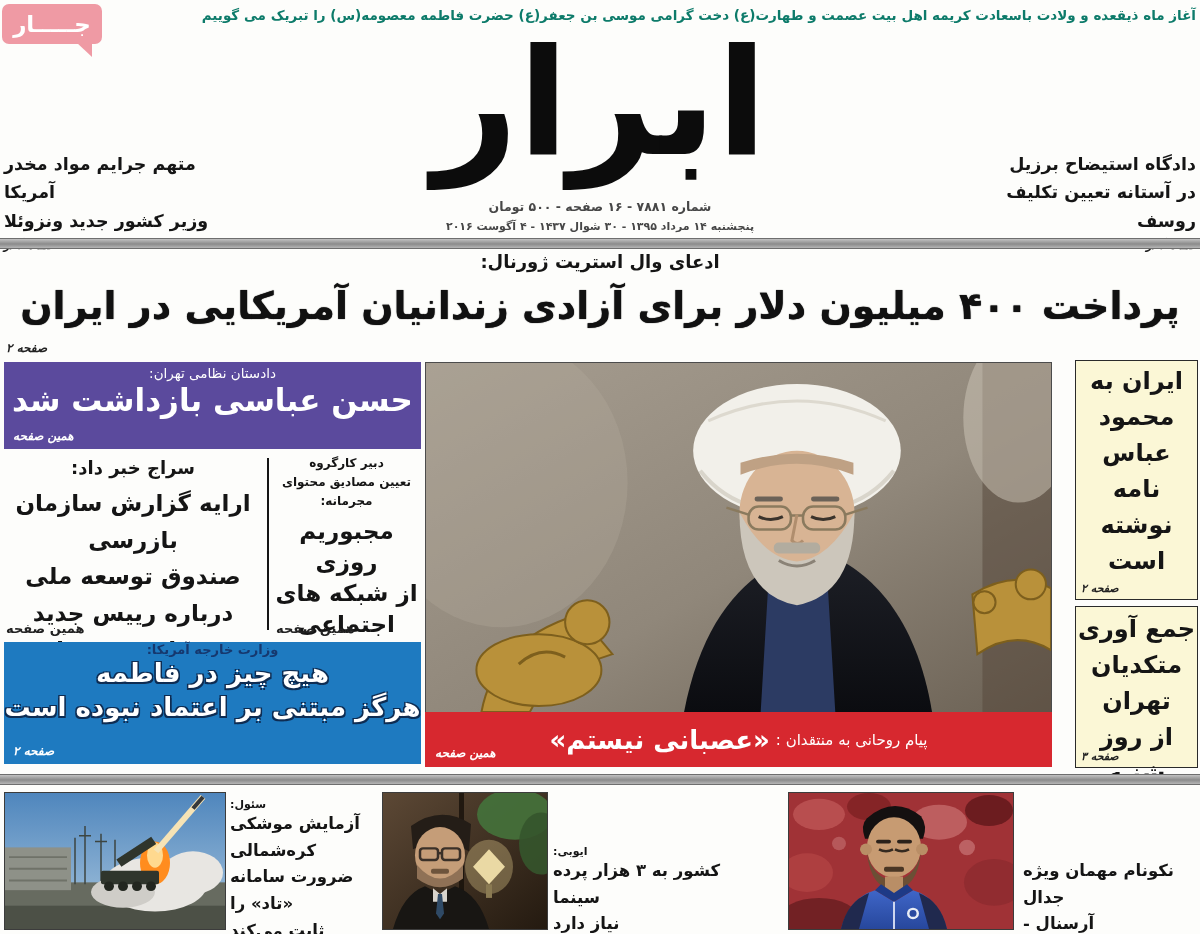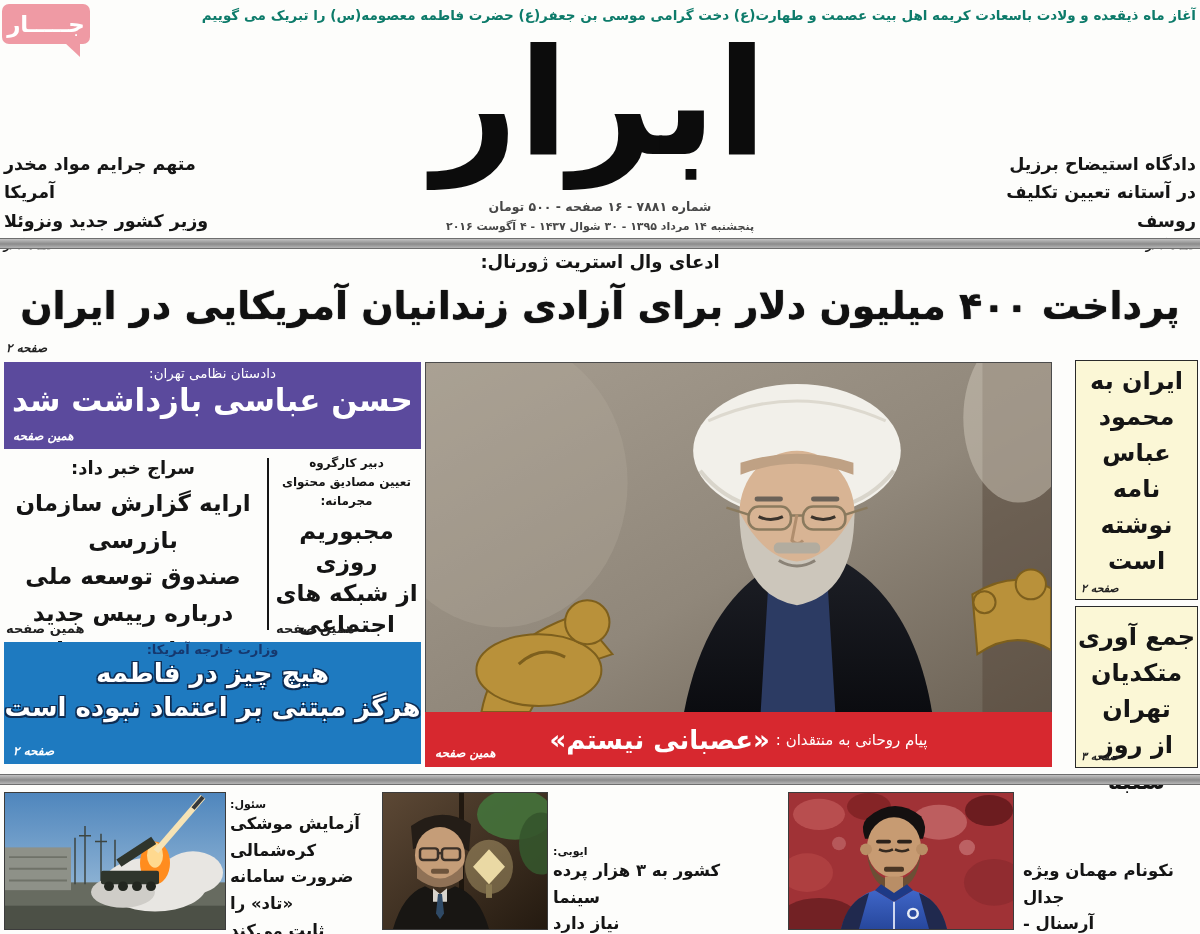--- a/index.html
+++ b/index.html
@@ -4,21 +4,21 @@
 <style>
   html,body{margin:0;padding:0;background:#e8e8e8;}
   .page{
     position:relative;width:1200px;height:934px;margin:0 auto;
     background:#fdfdfb;overflow:hidden;direction:rtl;
     font-family:"DejaVu Sans","Liberation Sans",sans-serif;color:#151515;
   }
   
   .greeting{position:absolute;top:7px;right:4px;width:1046px;text-align:right;
     font-size:13.5px;font-weight:bold;color:var(--green);}
-  .jaaar{position:absolute;top:4px;left:2px;width:88px;height:40px;background:var(--pink);
+  .jaaar{position:absolute;top:4px;left:2px;width:100px;height:40px;background:var(--pink);
     border-radius:7px;color:#fff;font-weight:bold;font-size:23px;display:flex;
     align-items:center;justify-content:center;}
   .jaaar::after{content:"";position:absolute;right:10px;bottom:-13px;width:0;height:0;
     border-top:15px solid var(--pink);border-left:16px solid transparent;}
   .masthead{position:absolute;top:16px;left:0;right:0;text-align:center;
     font-size:148px;line-height:1.18;font-weight:bold;color:#0c0c0c;letter-spacing:1px;}
   .issue-line{position:absolute;top:199px;left:0;right:0;text-align:center;
     font-size:12.5px;font-weight:bold;color:#474747;}
   .date-line{position:absolute;top:220px;left:0;right:0;text-align:center;
     font-size:11px;font-weight:bold;color:#474747;}
@@ -69,21 +69,21 @@
   .caption-bar .cap-pre{font-size:15px;}
   .caption-bar .cap-quote{font-size:26px;font-weight:bold;}
   .caption-bar .pref{position:absolute;left:10px;bottom:5px;color:#fff;font-size:12px;}
   
   .ybox{position:absolute;left:1075px;width:121px;background:var(--yellow);
     border:1px solid #2a2a2a;text-align:center;}
   .ybox1{top:360px;height:238px;}
   .ybox2{top:606px;height:160px;}
   .ybox .kick{padding-top:8px;font-size:11px;font-weight:bold;line-height:1.9;}
   .ybox .head{font-size:24px;font-weight:bold;line-height:1.5;margin-top:2px;}
-  .ybox2 .head{margin-top:12px;}
+  .ybox2 .head{margin-top:4px;}
   .ybox .pref{position:absolute;left:5px;bottom:3px;font-size:11px;}
   
   .bphoto{position:absolute;top:792px;height:136px;border:1px solid #3c3c3c;}
   .bphoto svg{display:block;width:100%;height:100%;}
   .bp1{left:4px;width:220px;} .bp2{left:382px;width:164px;} .bp3{left:788px;width:224px;}
   .btext{position:absolute;text-align:left;direction:rtl;}
   .btext .kick{font-size:11px;font-weight:bold;}
   .btext .head{font-size:16.5px;font-weight:bold;line-height:1.62;}
   .bt1{top:798px;left:230px;width:150px;}
   .bt2{top:845px;left:553px;width:200px;}

